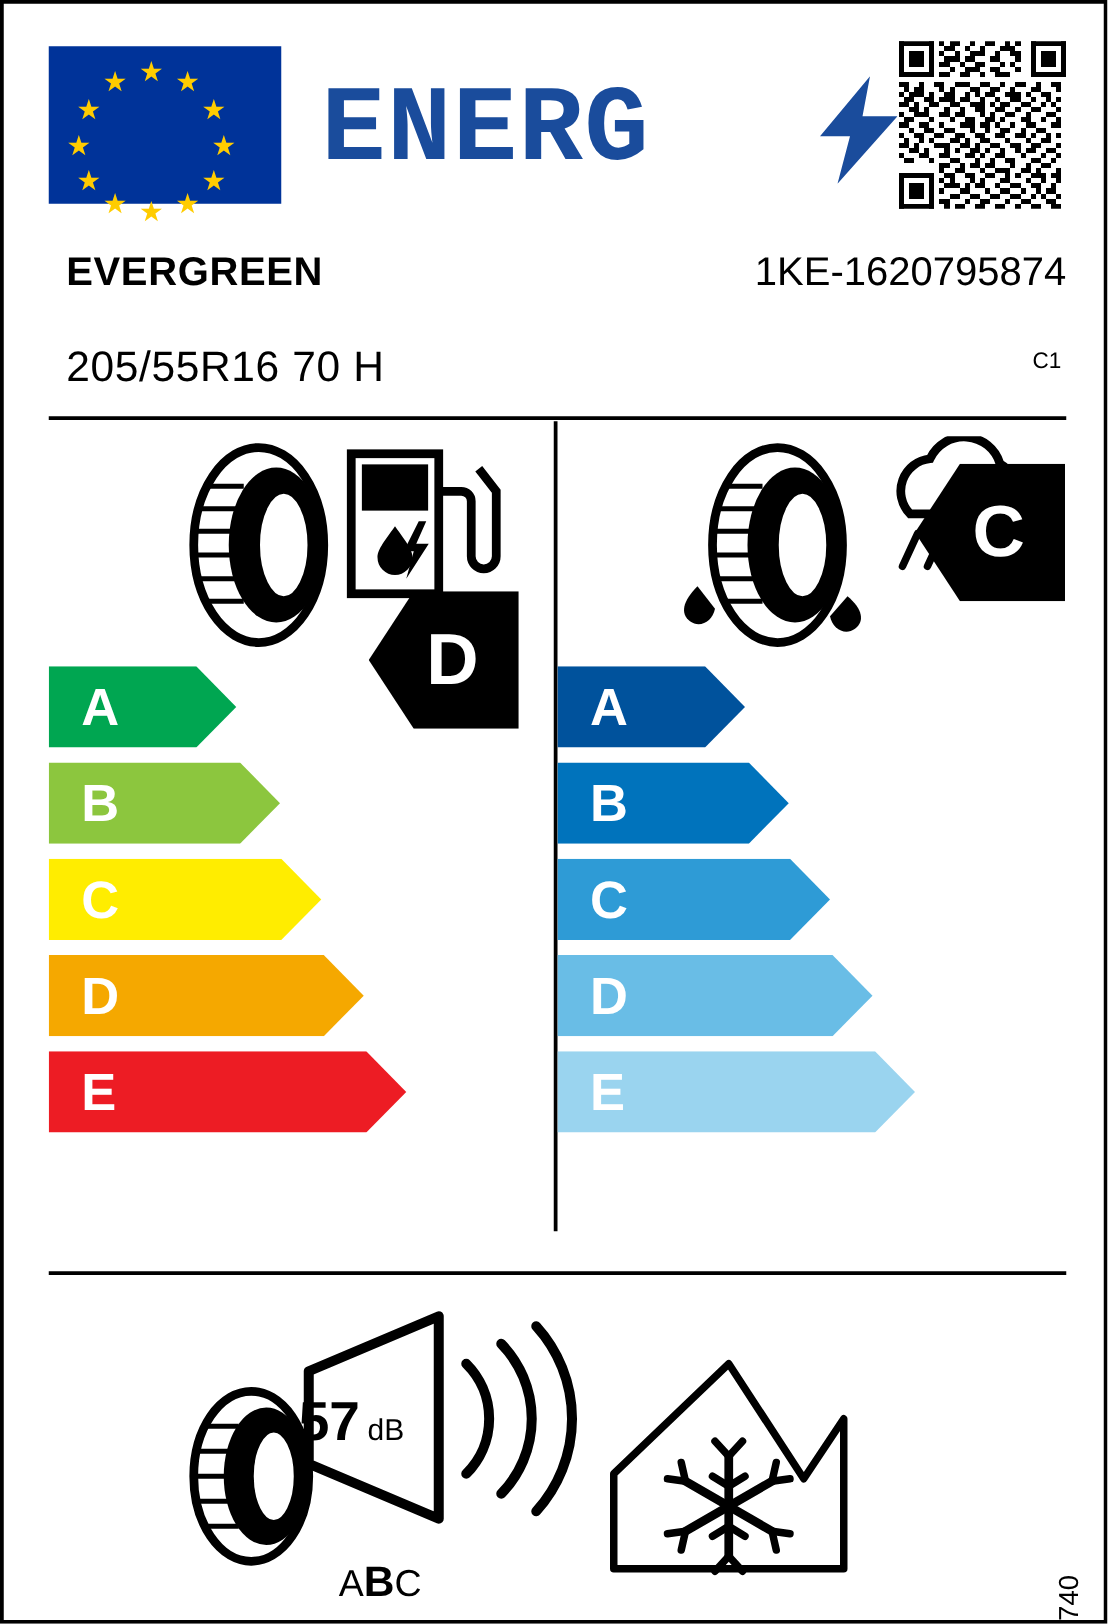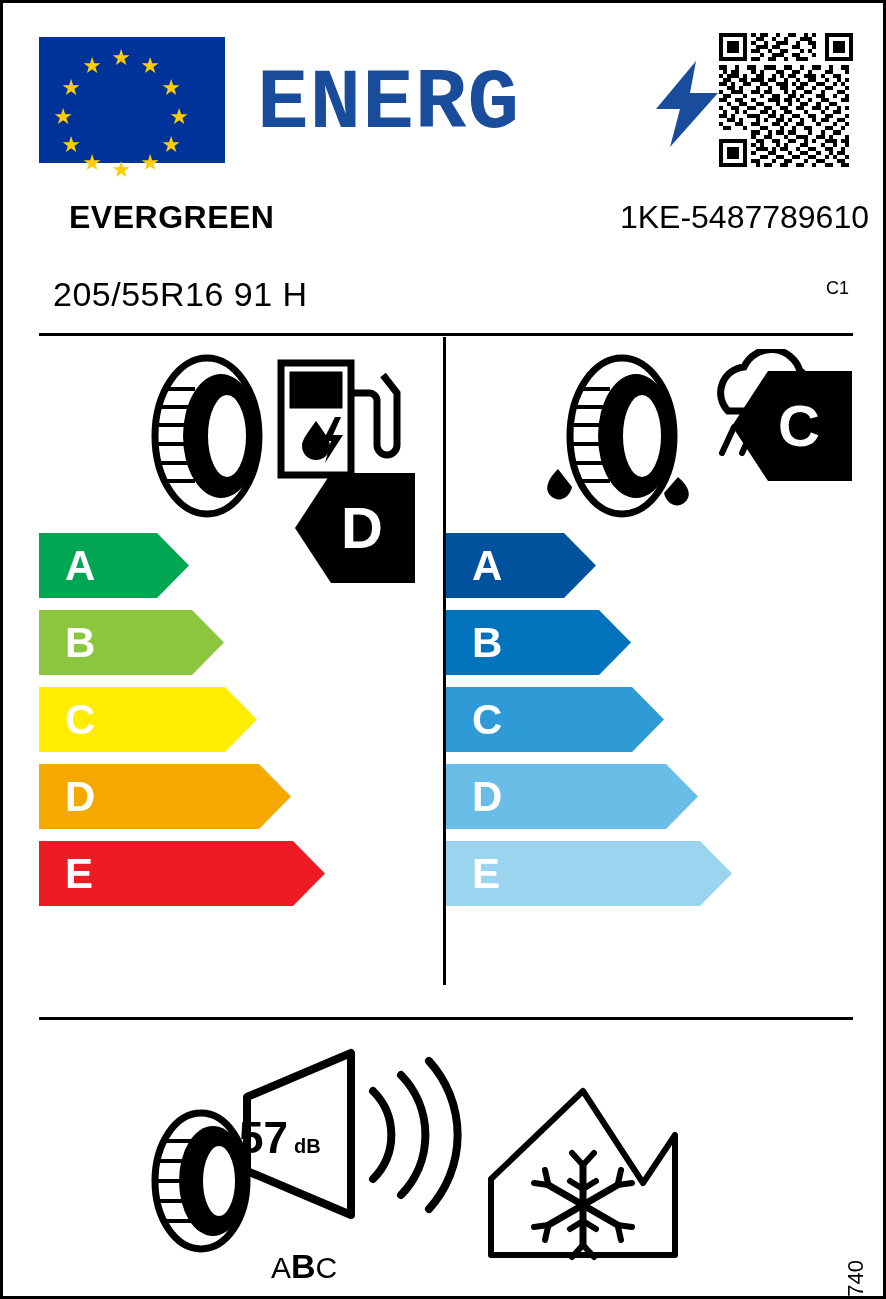--- a/index.html
+++ b/index.html
@@ -67,21 +67,21 @@
     position: absolute;
     right: 0;
     top: 0;
     width: 134px;
     height: 134px;
   }
 
   
   .brand-row {
     position: absolute;
-    left: 52px;
+    left: 36px;
     top: 196px;
     width: 814px;
     height: 44px;
   }
   .brand {
     position: absolute;
     left: 14px;
     top: 0;
     font-size: 32px;
     font-weight: bold;
@@ -210,22 +210,22 @@
   }
   .noise-db {
     position: absolute;
     left: 96px;
     top: 70px;
     font-size: 44px;
     font-weight: bold;
     color: #000;
   }
   .noise-db .unit {
-    font-size: 20px;
-    font-weight: bold;
+    font-size: 24px;
+    font-weight: normal;
     margin-left: 6px;
   }
   .noise-classes {
     position: absolute;
     left: 128px;
     top: 176px;
     font-size: 30px;
     color: #000;
     margin-top: 28px;
   }
@@ -544,25 +544,25 @@
           <rect x="23" y="32" width="1" height="1"></rect>
             <rect x="26" y="32" width="2" height="1"></rect>
           <rect x="30" y="32" width="2" height="1"></rect>
         </g>
       </svg>
     </div>
   </div>
 
   <div class="brand-row">
     <div class="brand">EVERGREEN</div>
-    <div class="sku">1KE-5487789610</div>
+    <div class="sku">1KE-1620795874</div>
   </div>
 
   <div class="size-row">
-    <div class="tyre-size">205/55R16 91 H</div>
+    <div class="tyre-size">205/55R16 70 H</div>
     <div class="tyre-class">C1</div>
   </div>
 
   <div class="hr hr-top"></div>
   <div class="hr hr-bottom"></div>
   <div class="vdiv"></div>
 
   <div class="panel panel-fuel">
 
     <div class="pictogram picto-fuel">

